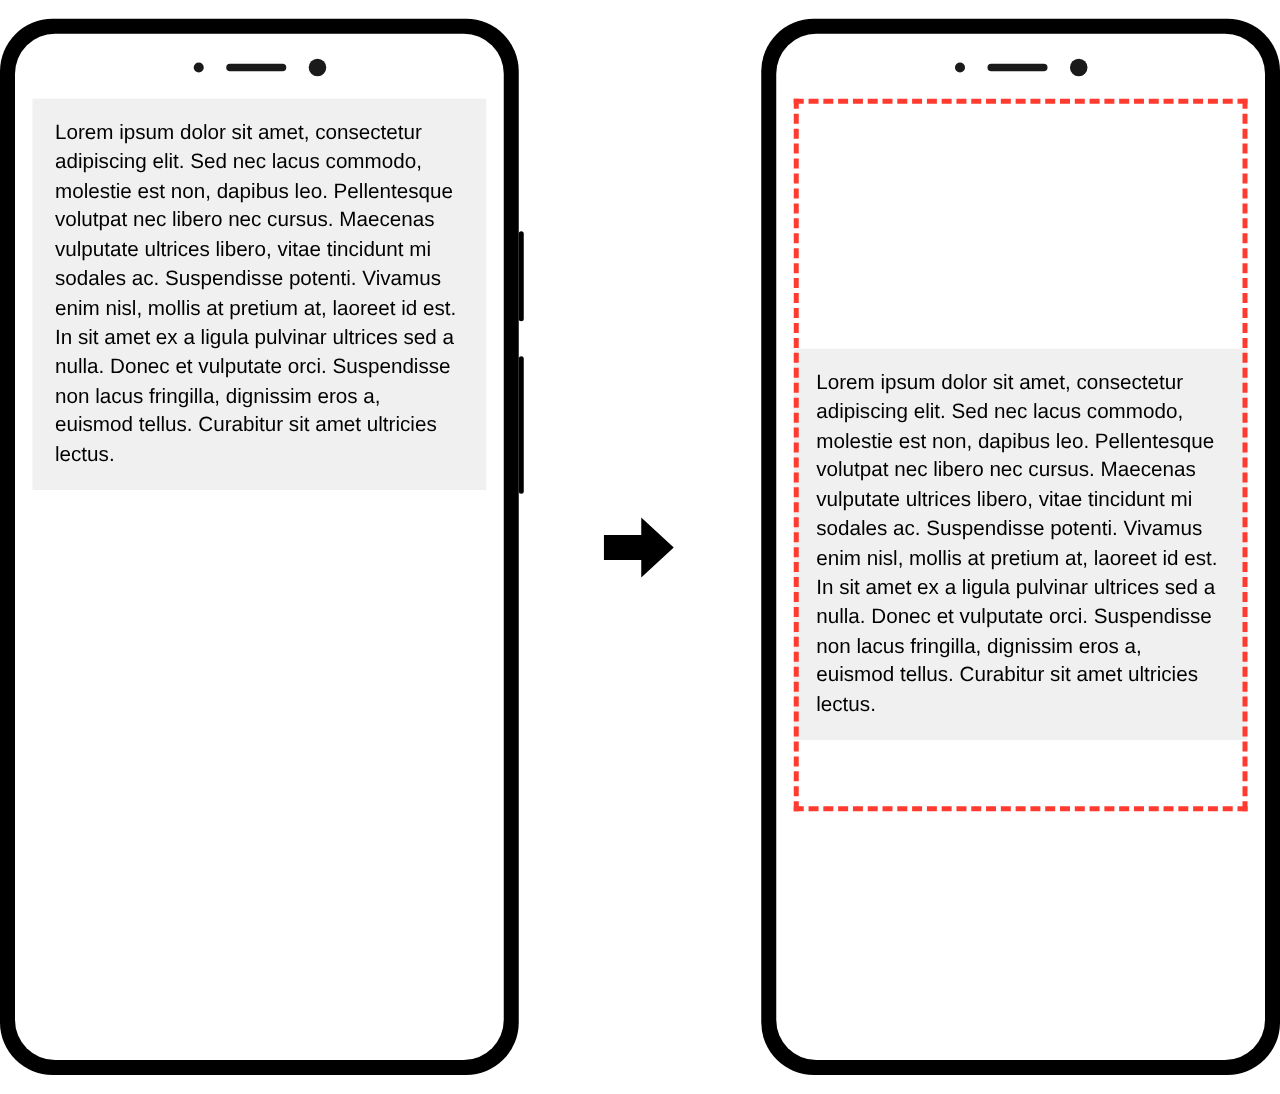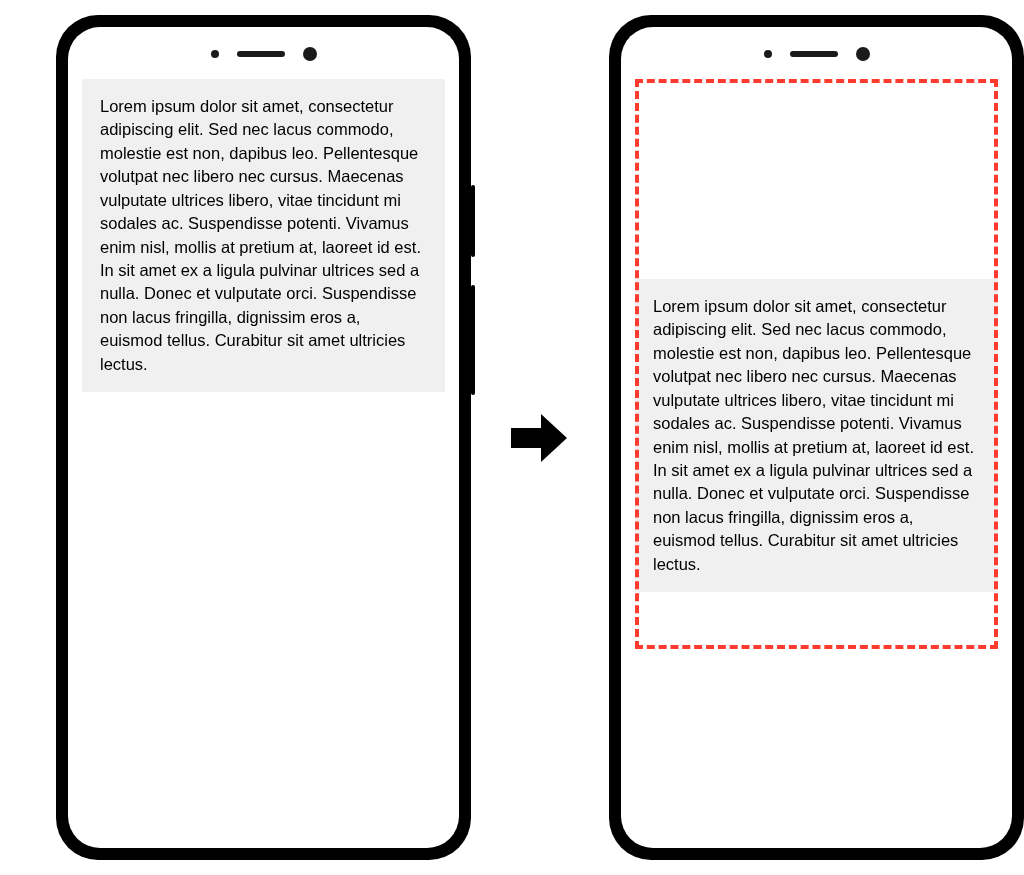--- a/index.html
+++ b/index.html
@@ -10,21 +10,21 @@
     body {
       width: 1024px;
       height: 875px;
       background: #ffffff;
       font-family: Arial, Helvetica, sans-serif;
       position: relative;
     }
     .diagram-container {
       display: flex;
       align-items: center;
-      justify-content: flex-end;
+      justify-content: space-between;
       width: 100%;
       height: 100%;
       gap: 40px;
     }
     .phone {
       width: 415px;
       height: 845px;
       background: #000;
       border-radius: 42px;
       position: relative;

